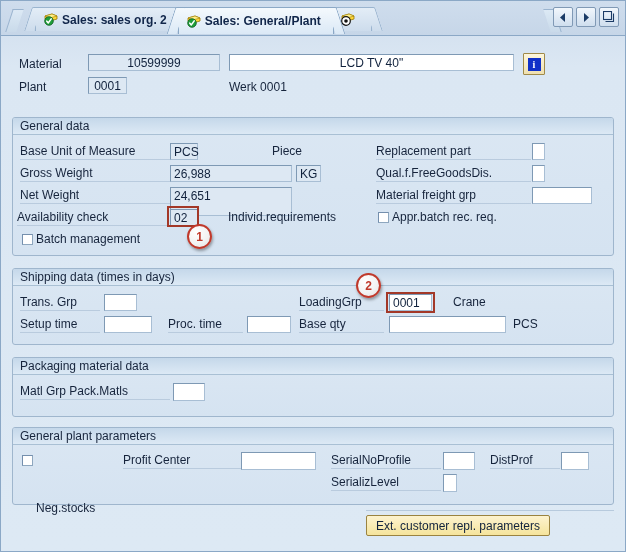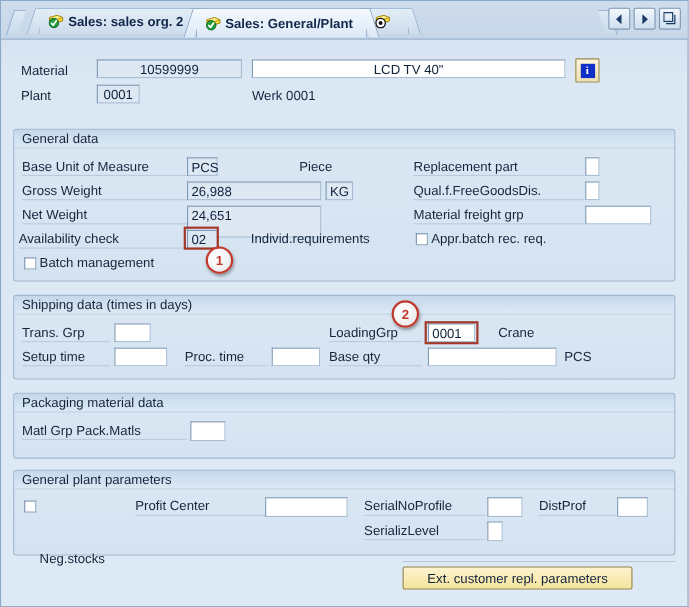--- a/index.html
+++ b/index.html
@@ -394,21 +394,21 @@
 
     <div class="fieldlbl" style="left:477px; top:25px; width:70px;">DistProf</div>
     <div class="inp white" style="position:absolute; left:548px; top:24px; width:28px; height:18px;"></div>
 
     <div class="fieldlbl" style="left:318px; top:47px; width:110px;">SerializLevel</div>
     <div class="inp white" style="position:absolute; left:430px; top:46px; width:14px; height:18px;"></div>
   </div>
 
   <div class="sep" style="left:365px; top:509px; width:248px;"></div>
 
-  <div class="bigbtn" style="left:365px; top:514px; width:209px; height:21px;">Ext. customer repl. parameters</div>
+  <div class="bigbtn" style="left:365px; top:514px; width:184px; height:21px;">Ext. customer repl. parameters</div>
 
   <div class="annbox" style="left:166px; top:205px; width:32px; height:21px;"></div>
   <div class="badge" style="left:186px; top:223px;">1</div>
 
   <div class="annbox" style="left:385px; top:291px; width:49px; height:21px;"></div>
   <div class="badge" style="left:355px; top:272px;">2</div>
 
 </div>
 
 </body></html>

